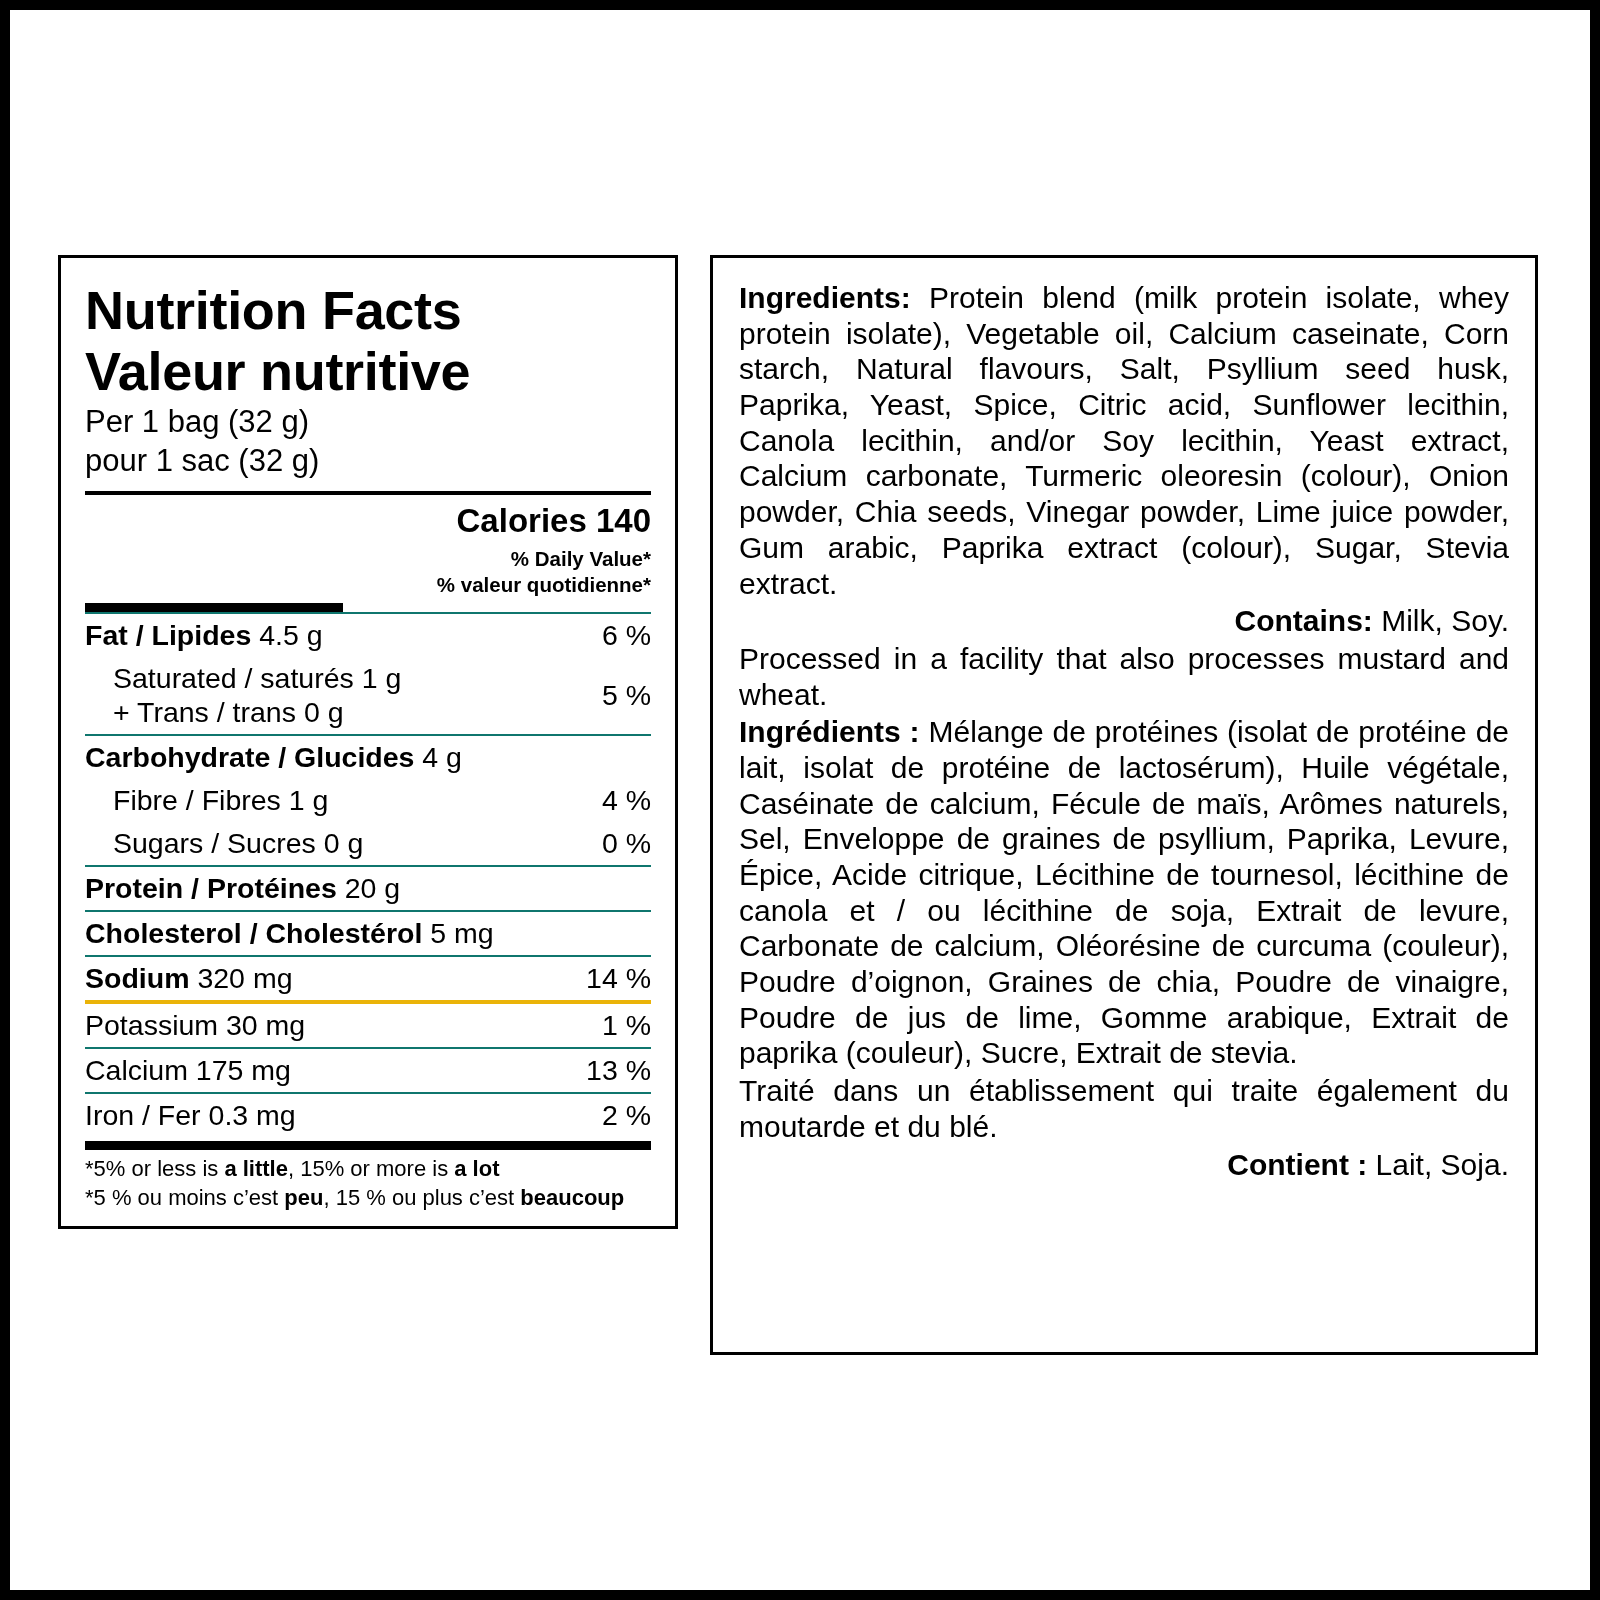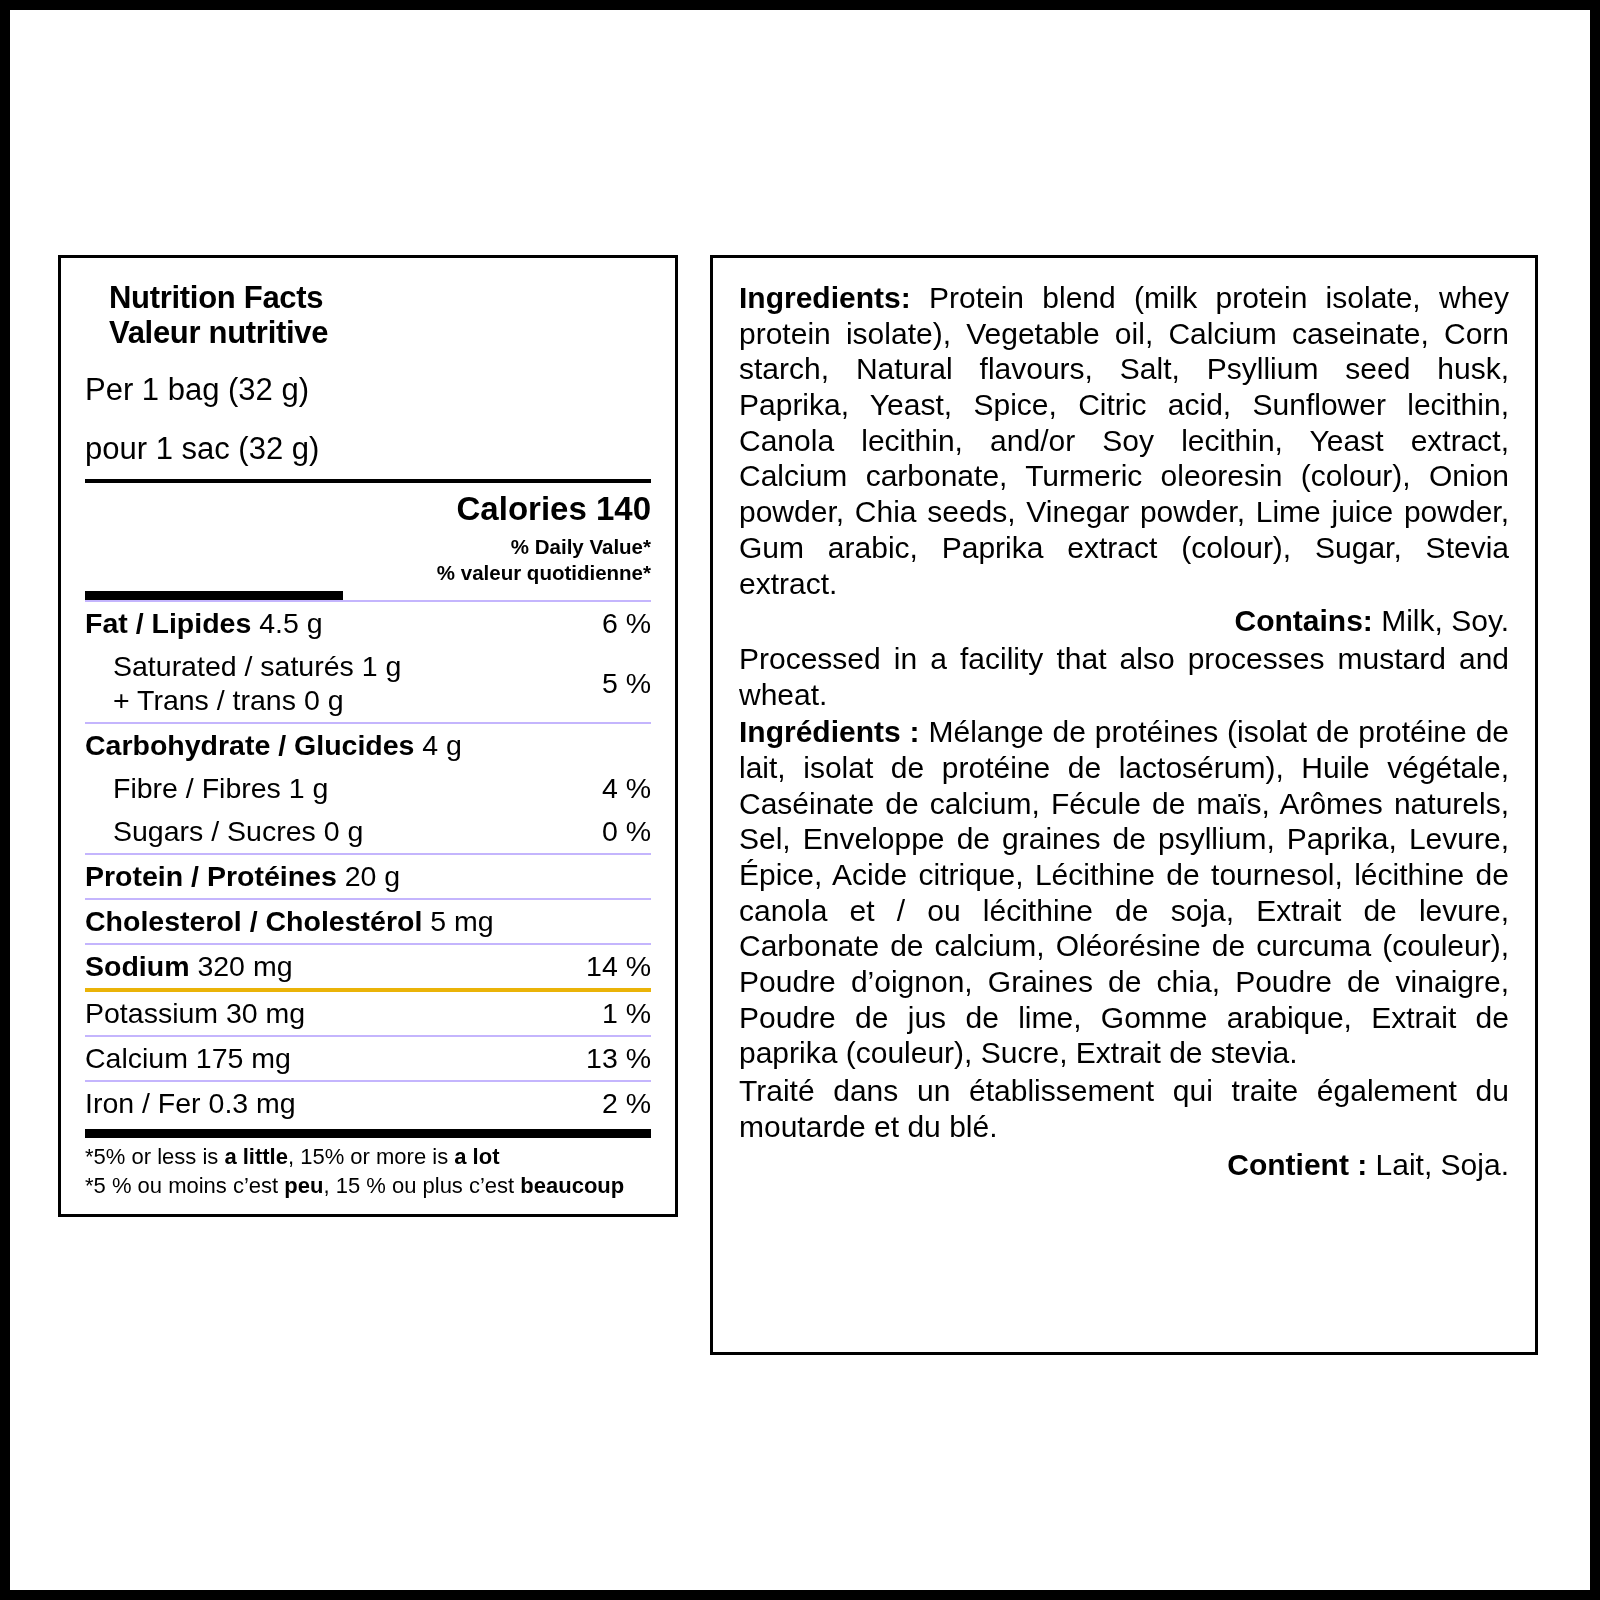--- a/index.html
+++ b/index.html
@@ -30,30 +30,29 @@
     position: absolute;
     left: 48px;
     top: 245px;
     width: 620px;
     box-sizing: border-box;
     border: 3px solid #000000;
     background: #ffffff;
     padding: 22px 24px 14px 24px;
   }
   .nf-title {
-    font-size: 31px;
+    font-size: 54px;
     font-weight: bold;
     line-height: 1.13;
     letter-spacing: -0.3px;
-    margin-left: 24px;
   }
   .nf-serving {
     font-size: 31px;
     line-height: 1.18;
-    margin-top: 22px;
+    margin-top: 2px;
   }
   .rule-med { border-top: 4px solid #000; }
 
   .cal-row {
     display: flex;
     align-items: flex-end;
     justify-content: space-between;
     margin-top: 7px;
     flex-direction: column;
   }
@@ -86,21 +85,21 @@
     vertical-align: top;
     line-height: 1.16;
   }
   table.nf td.pct {
     text-align: right;
     white-space: nowrap;
     width: 110px;
   }
   .b { font-weight: bold; }
   .indent { padding-left: 28px !important; }
-  .row-top-thin td { border-top: 2px solid #c4b5fd; }
+  .row-top-thin td { border-top: 2px solid #0f766e; }
   .row-top-med td { border-top: 4px solid #eab308; }
 
   .footnote-rule { border-top: 9px solid #000; margin-top: 4px; }
   .footnotes {
     font-size: 22px;
     line-height: 1.32;
     padding-top: 4px;
   }
   .footnotes div { white-space: nowrap; }
 

